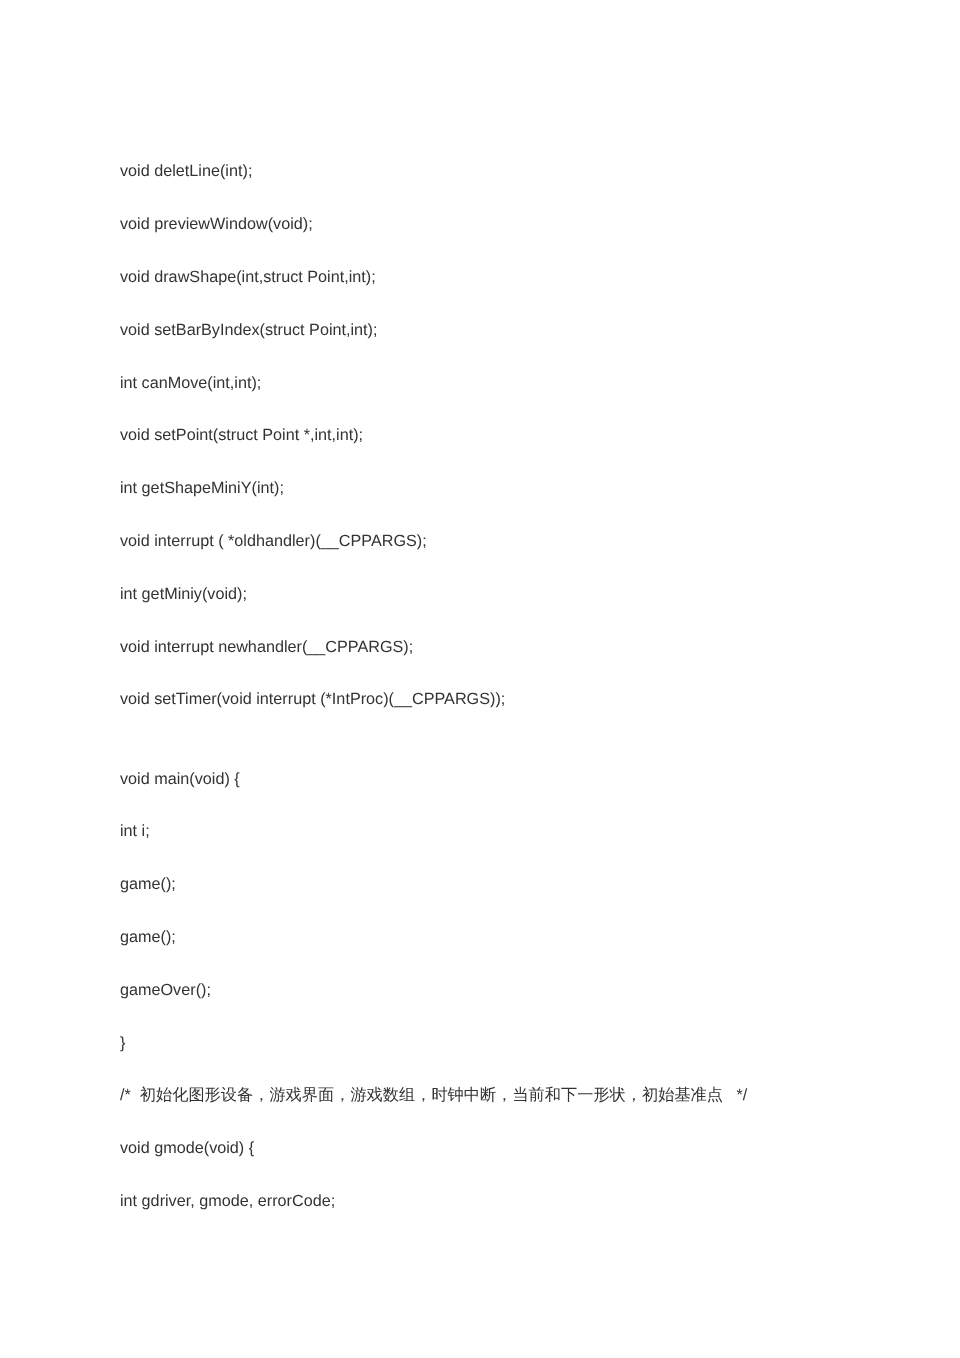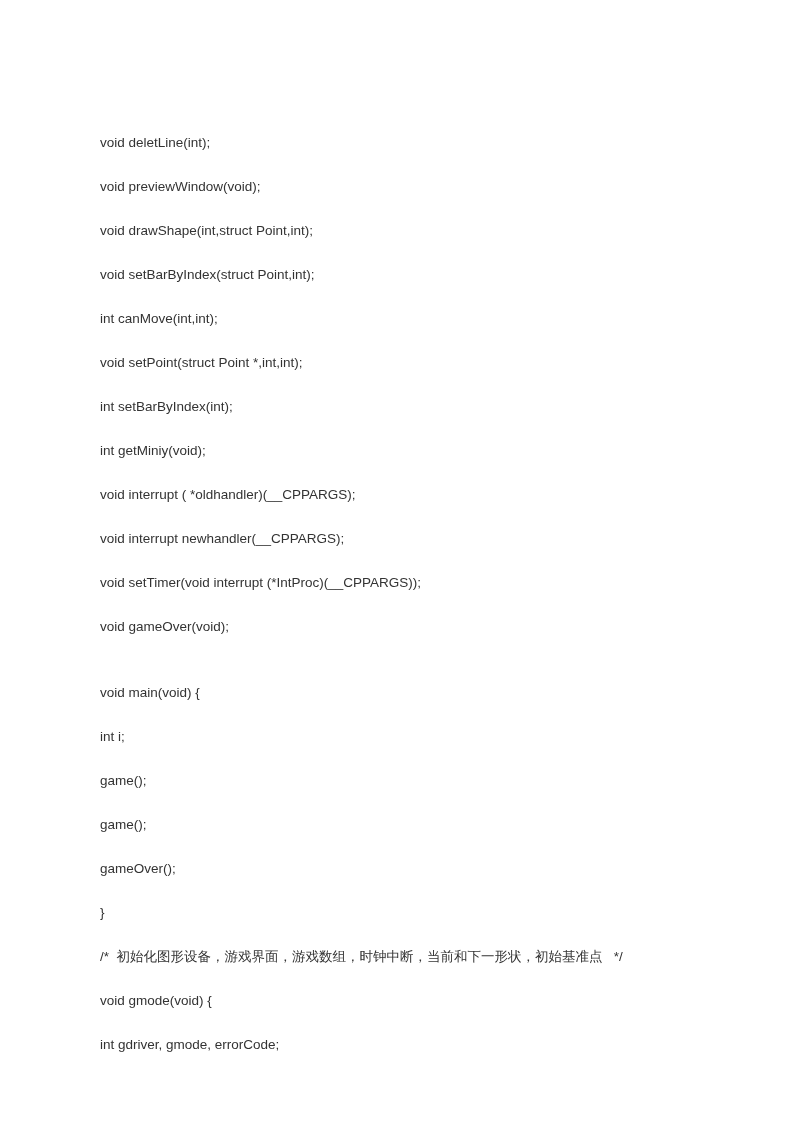--- a/index.html
+++ b/index.html
@@ -20,26 +20,25 @@
 </head>
 <body>
 
 <div class="code-block">
 <div>void deletLine(int);</div>
 <div>void previewWindow(void);</div>
 <div>void drawShape(int,struct Point,int);</div>
 <div>void setBarByIndex(struct Point,int);</div>
 <div>int canMove(int,int);</div>
 <div>void setPoint(struct Point *,int,int);</div>
-<div>int setBarByIndex(int);</div>
+<div>int getShapeMiniY(int);</div>
+<div>void interrupt ( *oldhandler)(__CPPARGS);</div>
 <div>int getMiniy(void);</div>
-<div>void interrupt ( *oldhandler)(__CPPARGS);</div>
 <div>void interrupt newhandler(__CPPARGS);</div>
 <div>void setTimer(void interrupt (*IntProc)(__CPPARGS));</div>
-<div>void gameOver(void);</div>
 <div></div>
 <div>void main(void) {</div>
 <div>int i;</div>
 <div>game();</div>
 <div>game();</div>
 <div>gameOver();</div>
 <div>}</div>
 <div>/*  初始化图形设备，游戏界面，游戏数组，时钟中断，当前和下一形状，初始基准点   */</div>
 <div>void gmode(void) {</div>
 <div>int gdriver, gmode, errorCode;</div>

